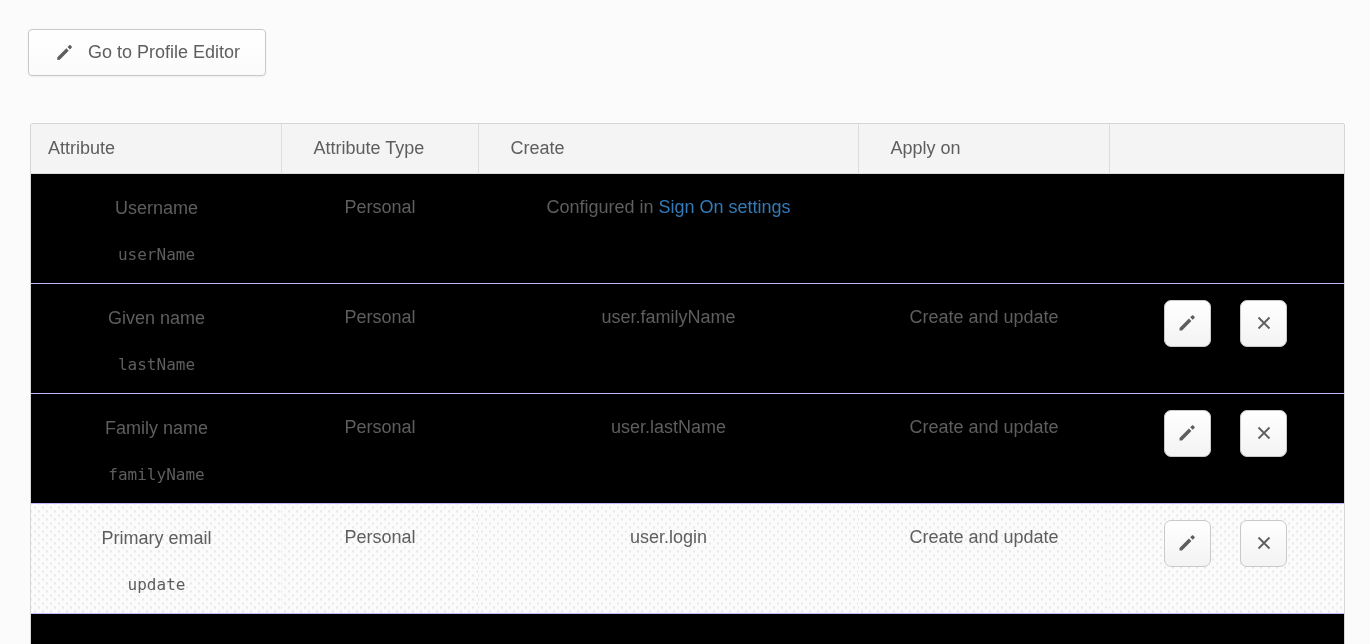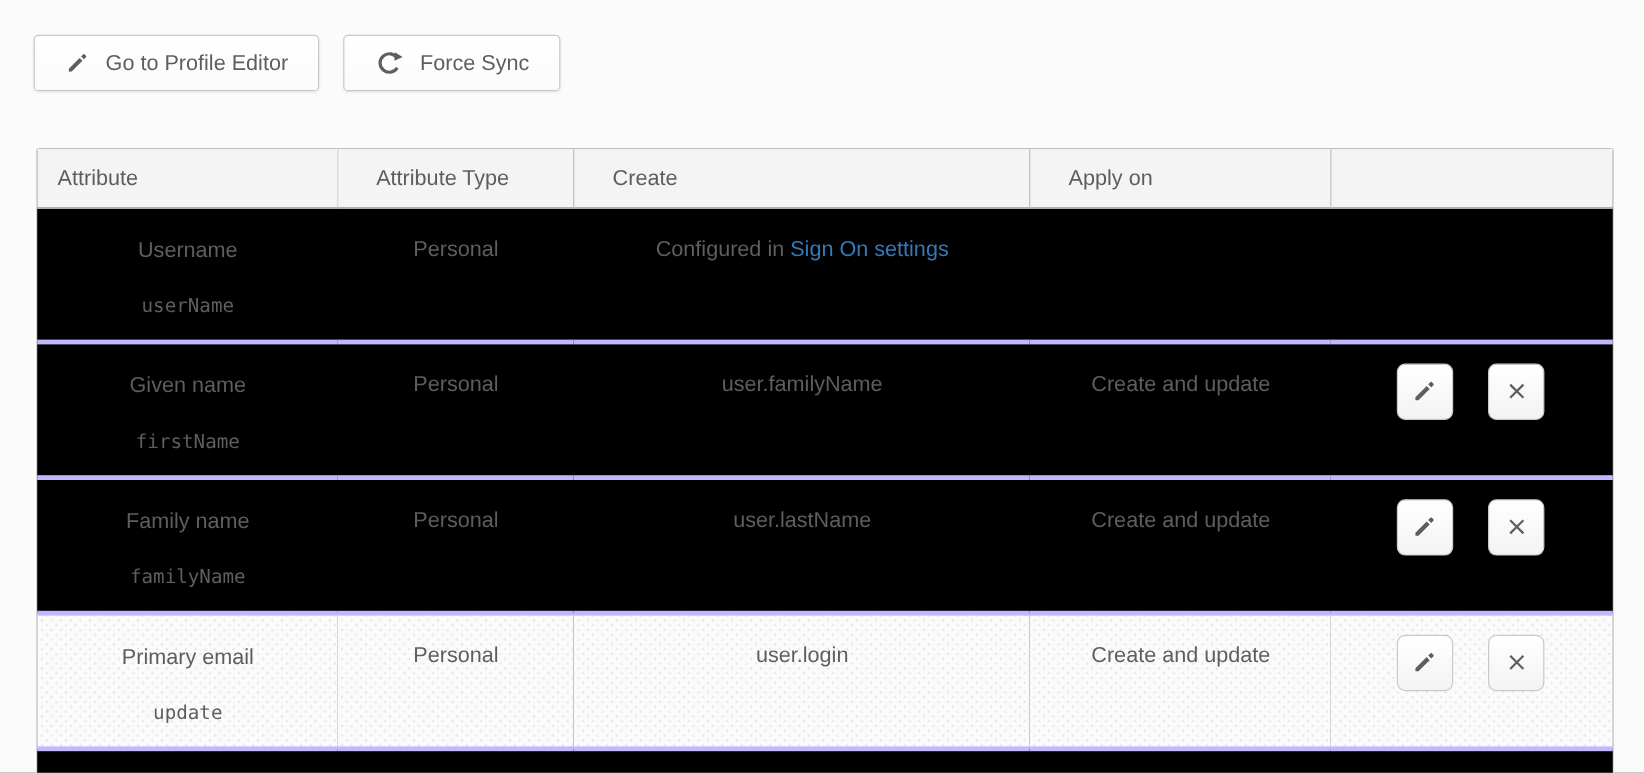--- a/index.html
+++ b/index.html
@@ -69,21 +69,21 @@
     height: 49px;
   }
   thead th + th { border-left: 1px solid #dddddd; padding-left: 32px; }
 
   tbody td {
     vertical-align: top;
     padding: 23px 16px 18px 17px;
     height: 110px;
     text-align: center;
   }
-  tbody tr + tr td { border-top: 4px solid #c4b5fd; }
+  tbody tr + tr td { border-top: 1px solid #c4b5fd; }
 
   .attr-label { line-height: 22px; }
   .attr-name {
     margin-top: 26px;
     font-family: "DejaVu Sans Mono", monospace;
     font-size: 16px;
     line-height: 20px;
     color: #5e5e5e;
   }
   a.signon-link {
@@ -126,29 +126,20 @@
   <div class="toolbar">
     <button class="btn">
       <span>
         <svg width="21" height="21" viewBox="0 0 24 24" fill="#5e5e5e">
           <path d="M14.06 7.19l2.75 2.75L6.6 20.15H3.85v-2.75L14.06 7.19zm1.41-1.41l1.97-1.97c.39-.39 1.02-.39 1.41 0l1.34 1.34c.39.39.39 1.02 0 1.41l-1.97 1.97-2.75-2.75z"></path>
           <path d="M3.85 20.15 L6.1 19.6 L4.4 17.9 Z"></path>
         </svg>
       </span>
       <span>Go to Profile Editor</span>
     </button>
-    <button class="btn">
-      <span>
-        <svg width="25" height="25" viewBox="0 0 24 24">
-          <path d="M18.3 8.2 A7.4 7.4 0 1 0 18.3 15.8" fill="none" stroke="#5e5e5e" stroke-width="2.5"></path>
-          <path d="M16.3 3.3 L22.6 7.2 L16.0 10.2 Z" fill="#5e5e5e"></path>
-        </svg>
-      </span>
-      <span>Force Sync</span>
-    </button>
   </div>
 
   <div class="table-wrap">
     <table>
       <colgroup>
         <col class="c1">
           <col class="c2">
           <col class="c3">
           <col class="c4">
           <col class="c5">
@@ -173,21 +164,21 @@
           <td>
             <span>Configured in </span><a class="signon-link">Sign On settings</a>
           </td>
           <td></td>
           <td class="actions-cell"></td>
         </tr>
 
         <tr>
           <td>
             <div class="attr-label">Given name</div>
-            <div class="attr-name">firstName</div>
+            <div class="attr-name">lastName</div>
           </td>
           <td>Personal</td>
           <td>user.familyName</td>
           <td>Create and update</td>
           <td class="actions-cell">
             <button class="icon-btn">
               <span>
                 <svg width="22" height="22" viewBox="0 0 24 24" fill="#5e5e5e">
                   <path d="M14.06 7.19l2.75 2.75L6.6 20.15H3.85v-2.75L14.06 7.19zm1.41-1.41l1.97-1.97c.39-.39 1.02-.39 1.41 0l1.34 1.34c.39.39.39 1.02 0 1.41l-1.97 1.97-2.75-2.75z"></path>
                 </svg>

